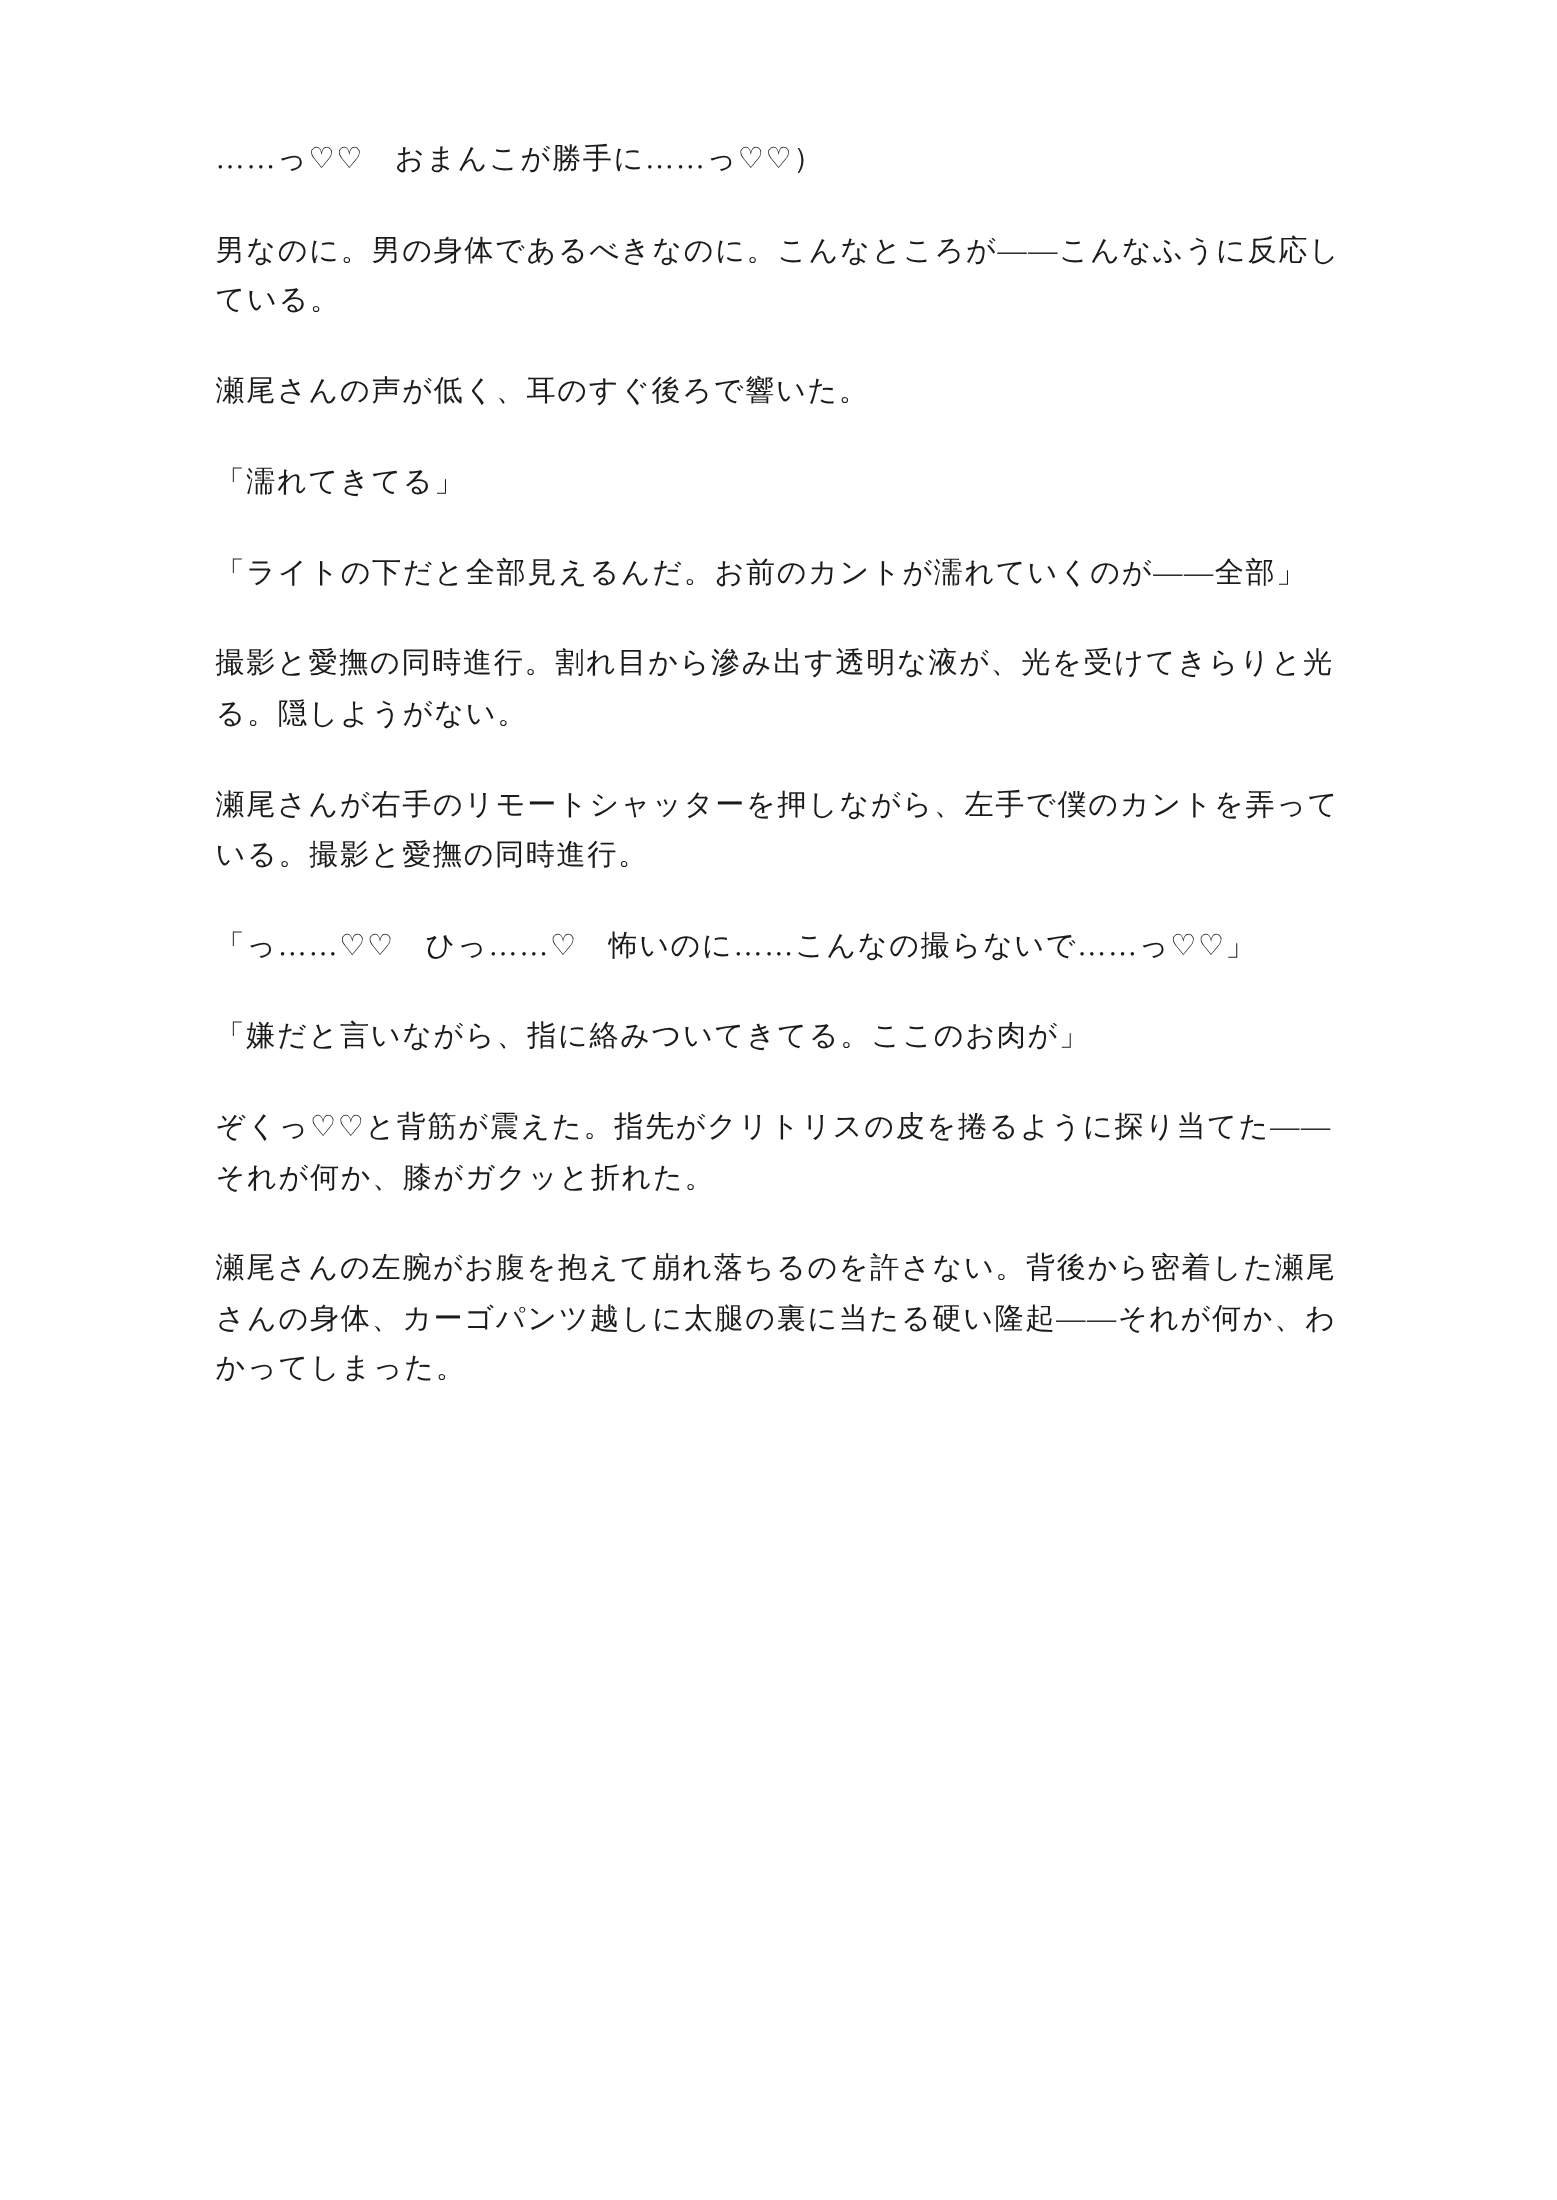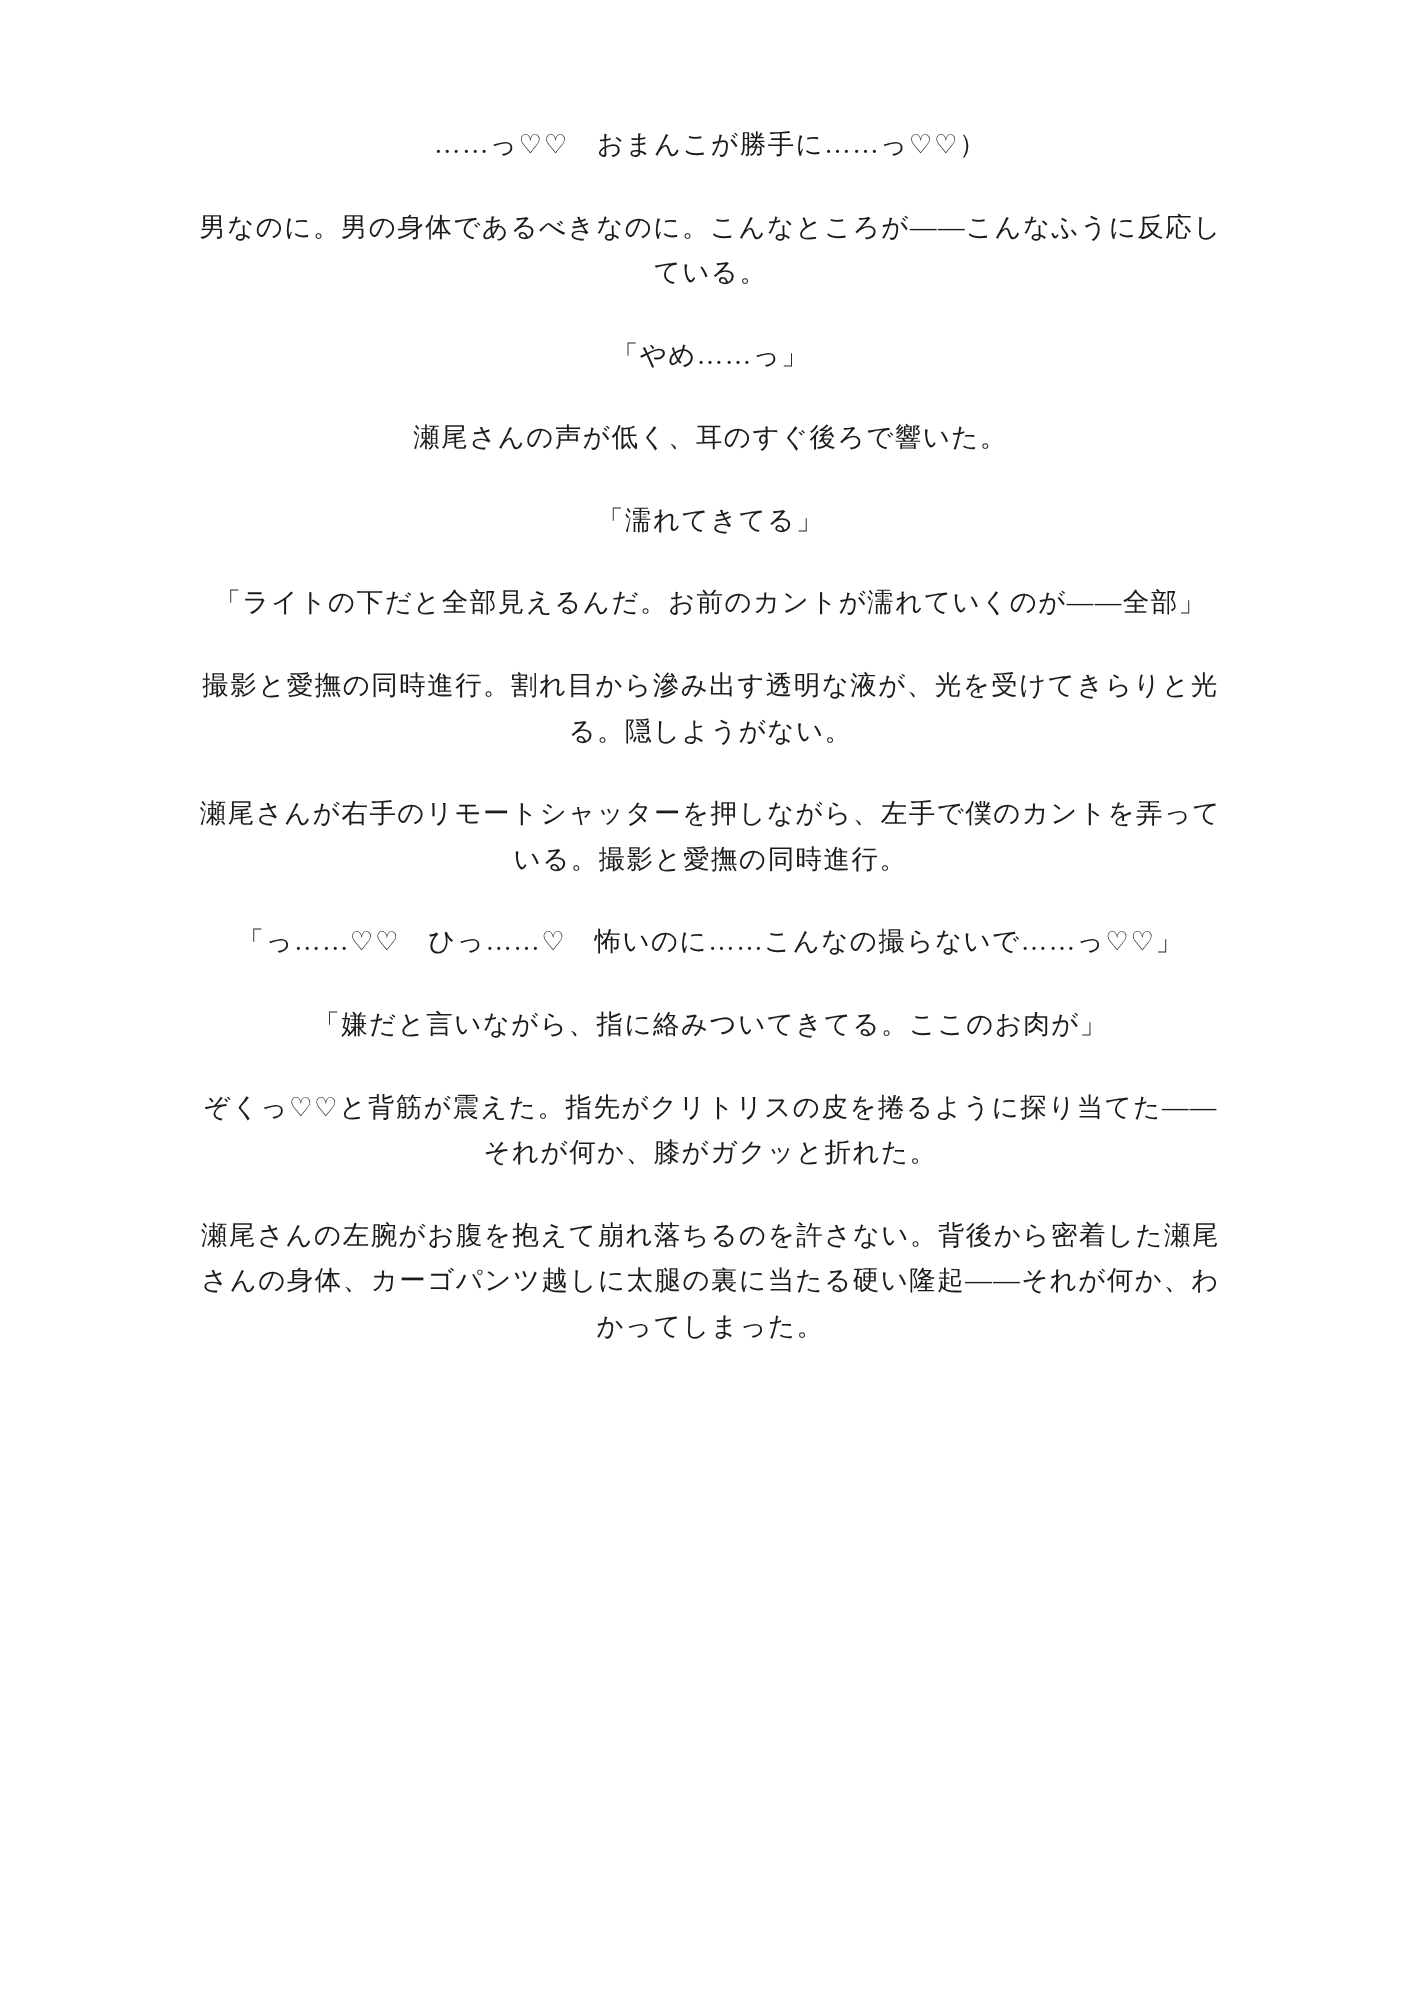--- a/index.html
+++ b/index.html
@@ -21,37 +21,36 @@
     padding: 122px 190px 60px 196px;
   }
   .doc-body {
     display: block;
   }
   .para {
     font-size: 26.5px;
     line-height: 1.72;
     letter-spacing: 0.055em;
     margin: 0 0 37px 0;
-    text-align: center;
+    text-align: left;
     color: #1b1b1b;
     white-space: pre-wrap;
     word-break: break-all;
   }
   .para:last-child {
     margin-bottom: 0;
   }
 </style>
 </head>
 <body>
 
 <div class="page">
   <div class="doc-body" id="doc-body">
       <p class="para">……っ♡♡　おまんこが勝手に……っ♡♡）</p>
       <p class="para">男なのに。男の身体であるべきなのに。こんなところが——こんなふうに反応している。</p>
-      <p class="para">「やめ……っ」</p>
       <p class="para">瀬尾さんの声が低く、耳のすぐ後ろで響いた。</p>
       <p class="para">「濡れてきてる」</p>
       <p class="para">「ライトの下だと全部見えるんだ。お前のカントが濡れていくのが——全部」</p>
       <p class="para">撮影と愛撫の同時進行。割れ目から滲み出す透明な液が、光を受けてきらりと光る。隠しようがない。</p>
       <p class="para">瀬尾さんが右手のリモートシャッターを押しながら、左手で僕のカントを弄っている。撮影と愛撫の同時進行。</p>
       <p class="para">「っ……♡♡　ひっ……♡　怖いのに……こんなの撮らないで……っ♡♡」</p>
       <p class="para">「嫌だと言いながら、指に絡みついてきてる。ここのお肉が」</p>
       <p class="para">ぞくっ♡♡と背筋が震えた。指先がクリトリスの皮を捲るように探り当てた——それが何か、膝がガクッと折れた。</p>
       <p class="para">瀬尾さんの左腕がお腹を抱えて崩れ落ちるのを許さない。背後から密着した瀬尾さんの身体、カーゴパンツ越しに太腿の裏に当たる硬い隆起——それが何か、わかってしまった。</p>
     </div>

